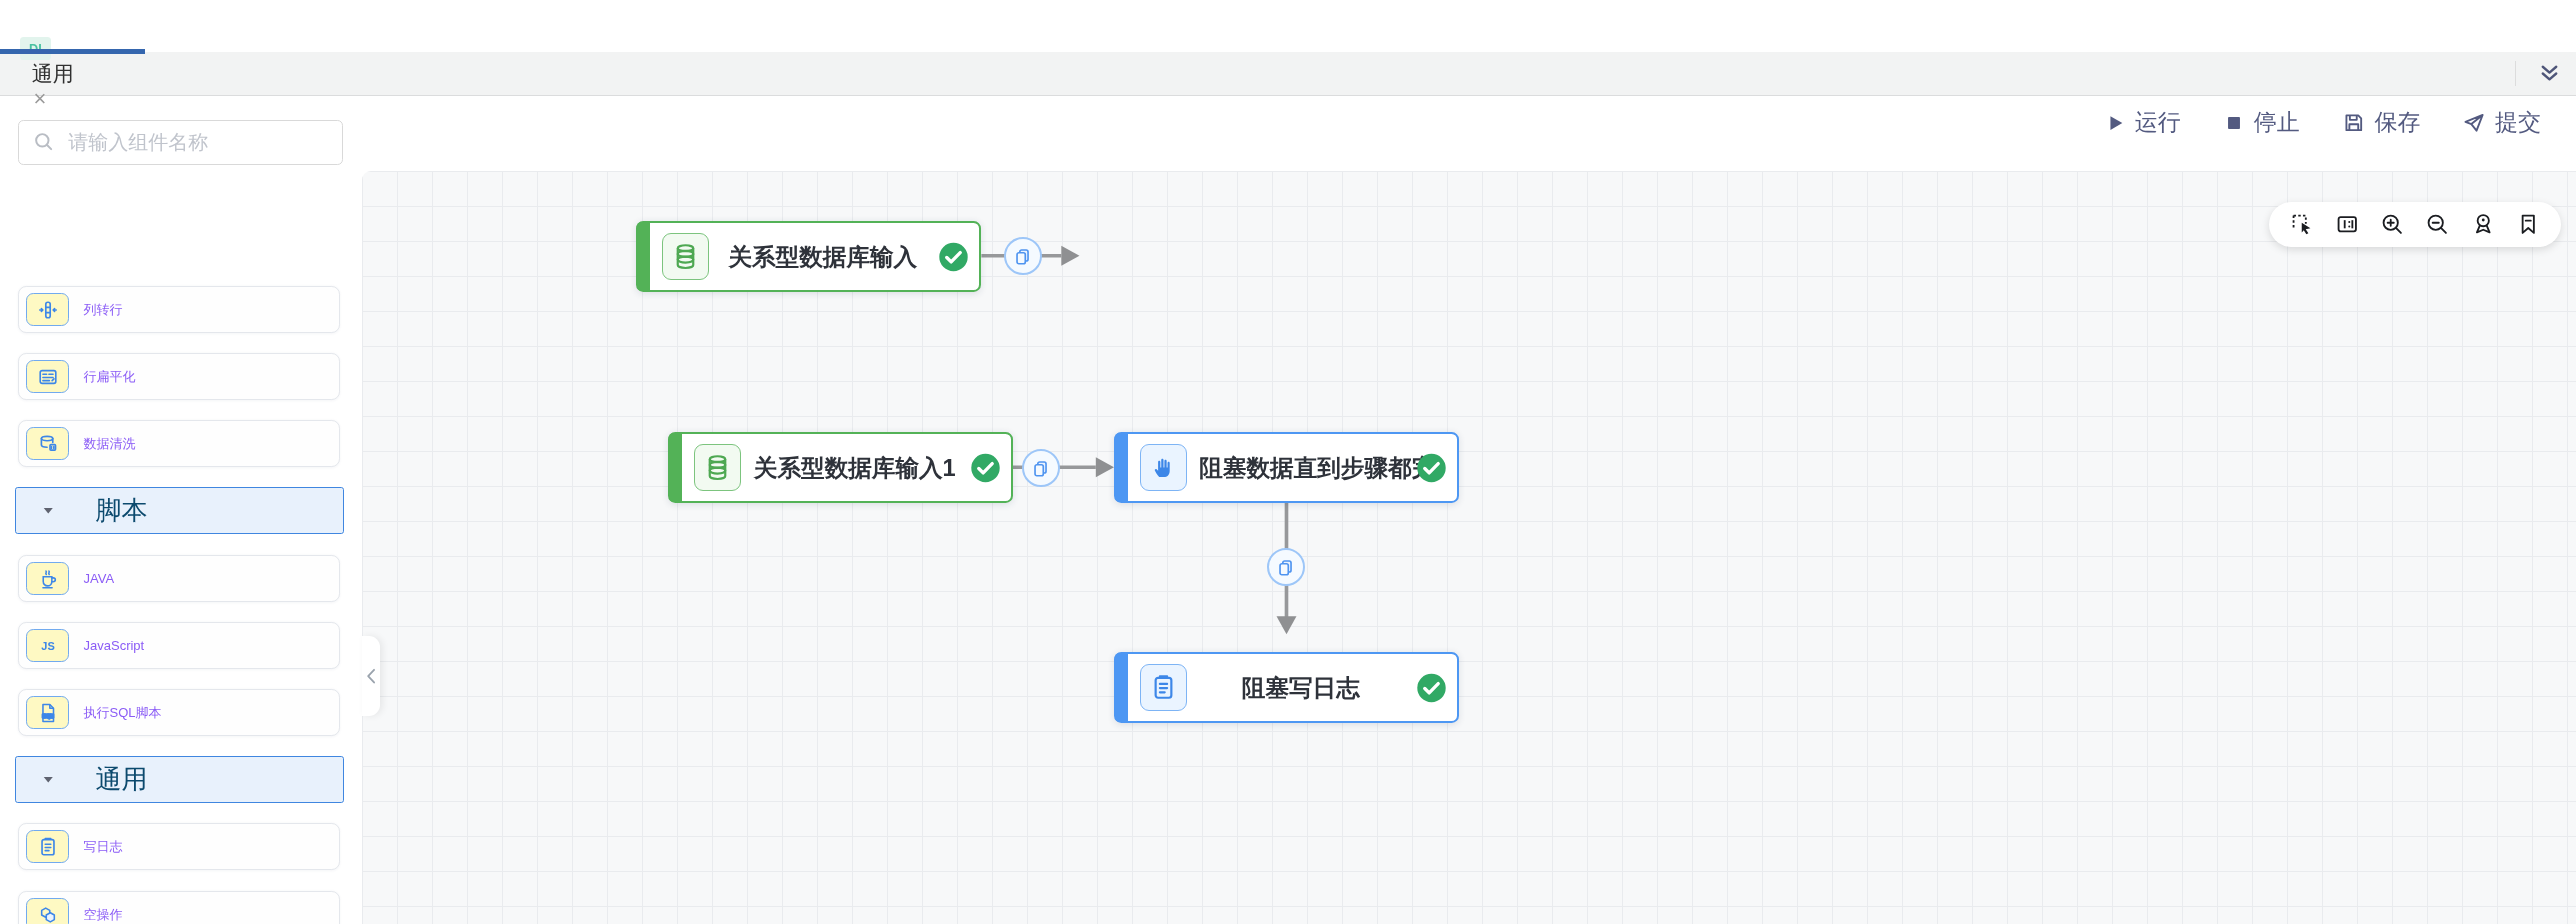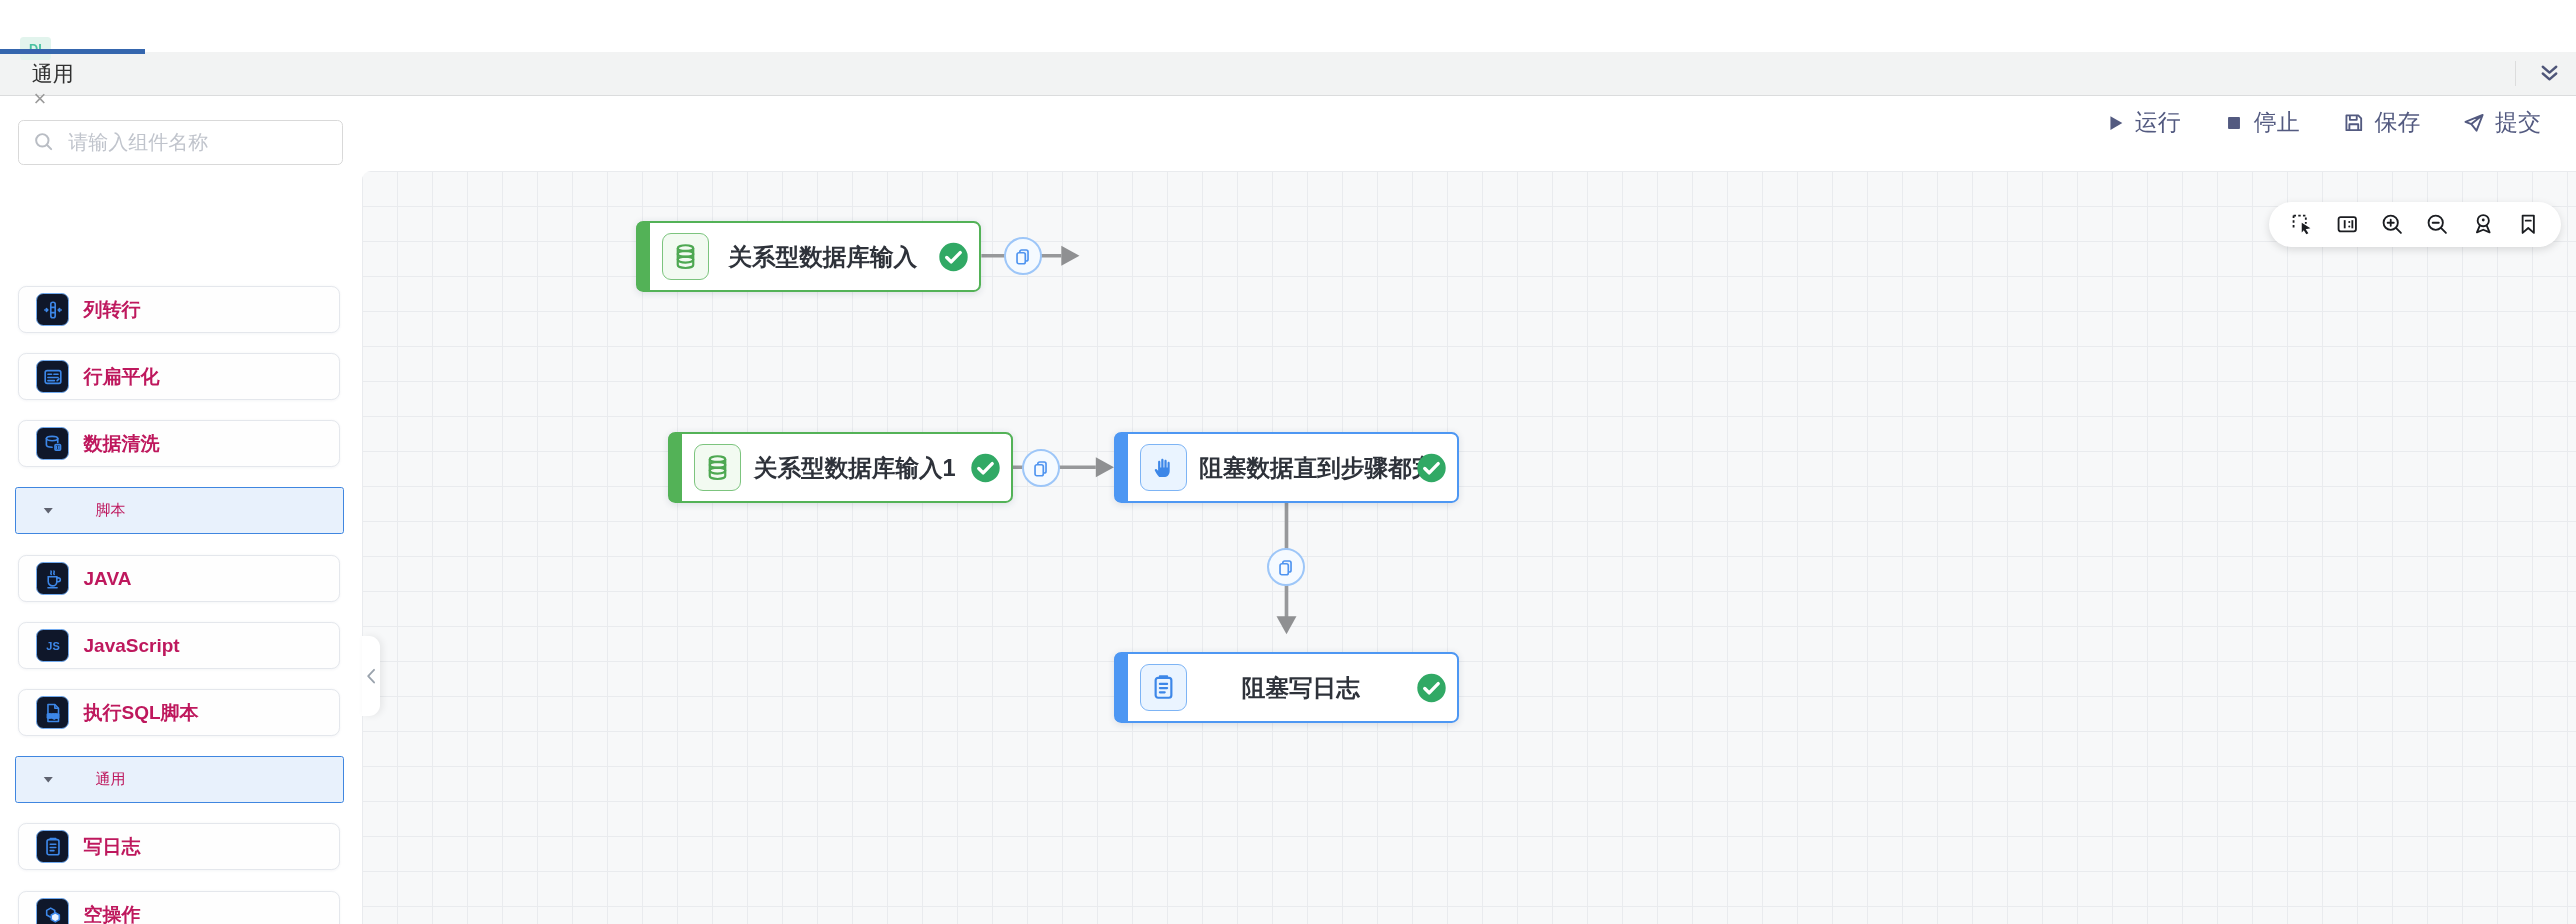--- a/index.html
+++ b/index.html
@@ -27,26 +27,26 @@
   .sidebar{position:absolute;left:0;top:95px;width:362px;height:829px;background:#fff;z-index:4;}
   .search{position:absolute;left:18px;top:24.5px;width:325px;height:45px;box-sizing:border-box;
           border:1.8px solid #d9d9d9;border-radius:5.4px;background:#fff;display:flex;align-items:center;}
   .search svg{margin-left:12.7px;}
   .search input{border:none;outline:none;background:transparent;font-size:20px;color:#333;
                 margin-left:11px;width:254px;font-family:"Liberation Sans",sans-serif;}
   .search input::placeholder{color:#c0c4cc;}
   .card{position:absolute;box-sizing:border-box;display:flex;align-items:center;}
   .card.item{left:18px;width:322px;height:47px;border:0.9px solid #e4e7ec;border-radius:8.2px;
              background:#fefefe;box-shadow:0 0.9px 2.7px rgba(40,60,90,.05);}
-  .card.item .ic{width:33px;height:33px;margin-left:17px;border:1.8px solid #71aaef;border-radius:7.3px;
-                 background:#0f172a;box-sizing:border-box;display:flex;align-items:center;justify-content:center;color:#3d87e8;}
-  .card.item .lbl{margin-left:14.5px;font-size:19px;font-weight:700;color:#be185d;}
+  .card.item .ic{width:43px;height:33px;margin-left:7px;border:1.8px solid #71aaef;border-radius:7.3px;
+                 background:#fef9c3;box-sizing:border-box;display:flex;align-items:center;justify-content:center;color:#3d87e8;}
+  .card.item .lbl{margin-left:14.5px;font-size:13px;font-weight:400;color:#8b5cf6;}
   .card.header{left:14.5px;width:329px;height:47px;background:#e8f1fc;border:0.9px solid #3f86e0;border-radius:2.7px;}
   .card.header .caret{margin-left:25.4px;display:flex;}
-  .card.header .lbl{margin-left:40px;font-size:15px;font-weight:500;color:#be185d;}
+  .card.header .lbl{margin-left:40px;font-size:26px;font-weight:500;color:#0c4a6e;}
   .collapse-handle{position:absolute;left:362px;top:636px;width:18px;height:80px;background:#fff;
                    border-radius:0 11px 11px 0;box-shadow:2.7px 0 7.3px rgba(0,0,0,.07);z-index:5;
                    display:flex;align-items:center;justify-content:center;}
   
   .canvas-strip{position:absolute;left:362px;top:95px;width:2214px;height:75px;background:#fff;z-index:1;}
   .grid{position:absolute;left:362px;top:171px;width:2214px;height:754px;background-color:#f7f8f9;
         border-radius:9px 0 0 0;
         background-image:linear-gradient(#e9ebee 0.9px,transparent 0.9px),
                          linear-gradient(90deg,#e9ebee 0.9px,transparent 0.9px);
         background-size:35px 35px;z-index:0;}

